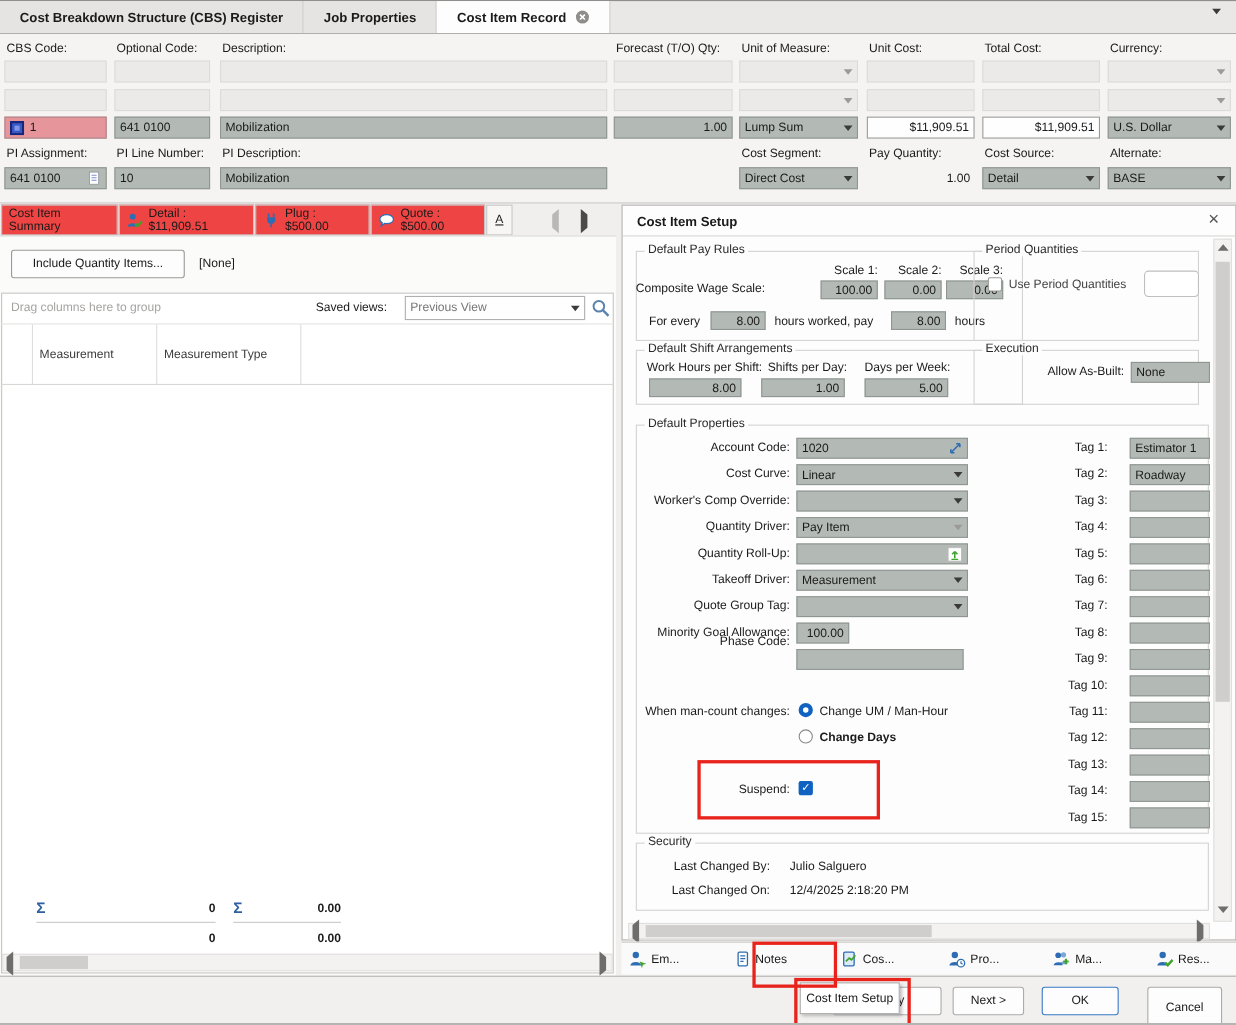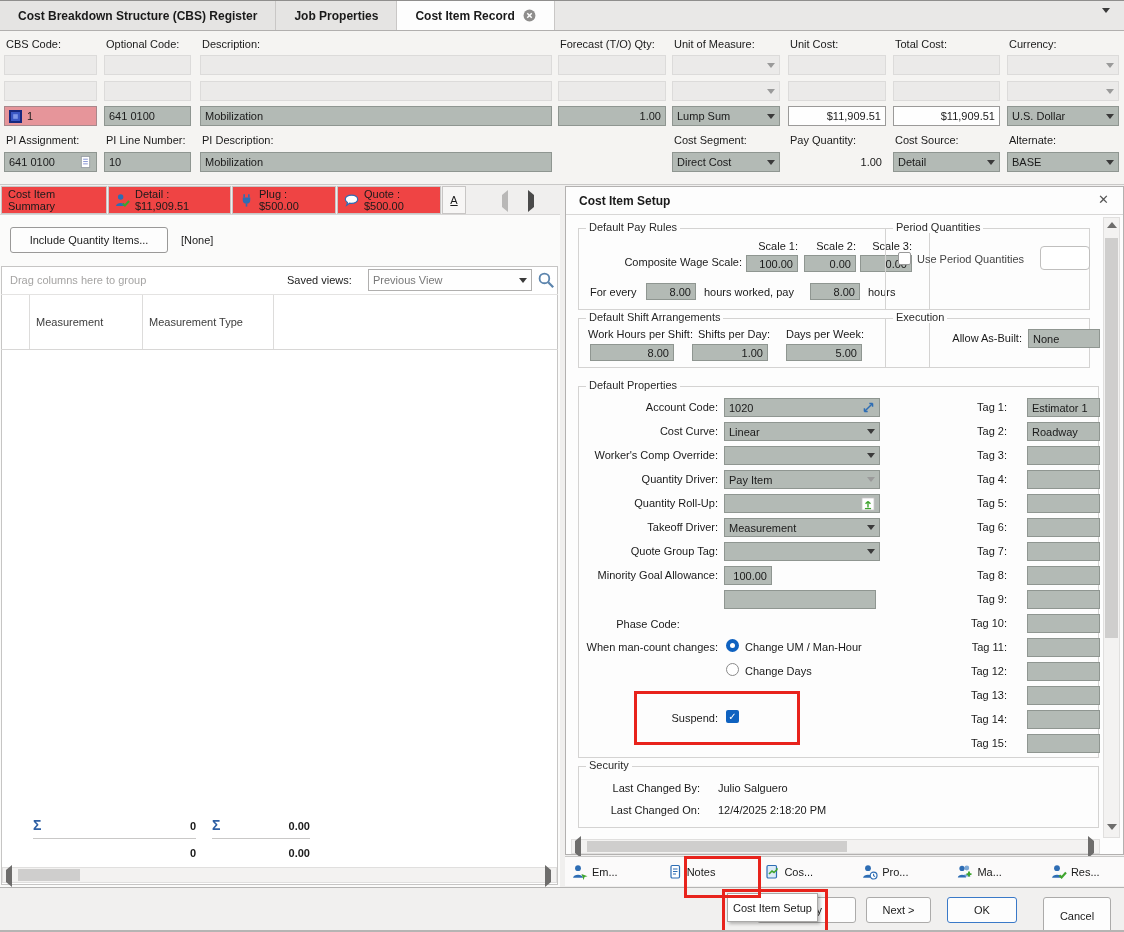--- a/index.html
+++ b/index.html
@@ -268,21 +268,21 @@
       </div>
       <div class="lbl" style="left: 804px; top: 240px; width: 52px; text-align: right;">Scale 2:</div>
       <div class="field f-gray num" style="left: 804px; top: 255px; width: 52px; height: 17px;">
         <span>0.00</span>
       </div>
       <div class="lbl" style="left: 860px; top: 240px; width: 52px; text-align: right;">Scale 3:</div>
       <div class="field f-gray num" style="left: 860px; top: 255px; width: 52px; height: 17px;">
         <span>0.00</span>
       </div>
     </div>
-  <div class="lbl" style="left:578px;top:256px;width:164px;text-align:right;">Composite Wage Scale:</div>
+  <div class="lbl" style="left:578px;top:256px;width:164px;text-align:left;">Composite Wage Scale:</div>
   <div class="lbl" style="left:590px;top:286px;">For every</div>
   <div class="field f-gray num" style="left:646px;top:283px;width:50px;height:17px;">
     <span>8.00</span>
   </div>
   <div class="lbl" style="left:704px;top:286px;">hours worked, pay</div>
   <div class="field f-gray num" style="left:810px;top:283px;width:50px;height:17px;">
     <span>8.00</span>
   </div>
   <div class="lbl" style="left:868px;top:286px;">hours</div>
 
@@ -362,21 +362,21 @@
       </div>
       <div class="lbl" style="left: 578px; top: 545px; width: 140px; text-align: right;">Quote Group Tag:</div>
       <div class="field f-gray" style="left: 724px; top: 542px; width: 156px; height: 19px;">
         <span></span>
         <span class="tri"></span>
       </div>
       <div class="lbl" style="left: 578px; top: 569px; width: 140px; text-align: right;">Minority Goal Allowance:</div>
       <div class="field f-gray num" style="left: 724px; top: 566px; width: 48px; height: 19px;">
         <span>100.00</span>
       </div>
-      <div class="lbl" style="left: 578px; top: 618px; width: 140px; text-align: center;">Phase Code:</div>
+      <div class="lbl" style="left: 578px; top: 577px; width: 140px; text-align: right;">Phase Code:</div>
       <div class="field f-gray" style="left: 724px; top: 590px; width: 152px; height: 19px;">
         <span></span>
       </div>
     </div>
   <div id="tags-col">
       <div class="lbl" style="left: 952px; top: 401px; width: 55px; text-align: right;">Tag 1:</div>
       <div class="field f-gray" style="left: 1027px; top: 398px; width: 73px; height: 19px;">
         <span>Estimator 1</span>
       </div>
       <div class="lbl" style="left: 952px; top: 425px; width: 55px; text-align: right;">Tag 2:</div>
@@ -434,21 +434,21 @@
       <div class="lbl" style="left: 952px; top: 737px; width: 55px; text-align: right;">Tag 15:</div>
       <div class="field f-gray" style="left: 1027px; top: 734px; width: 73px; height: 19px;">
         <span></span>
       </div>
     </div>
 
   <div class="lbl" style="left:578px;top:641px;width:140px;text-align:right;">When man-count changes:</div>
   <span class="radio sel" style="left:726px;top:639px;"></span>
   <div class="lbl" style="left:745px;top:641px;">Change UM / Man-Hour</div>
   <span class="radio unsel" style="left:726px;top:663px;"></span>
-  <div class="lbl" style="left:745px;top:665px;">Change Days</div>
+  <div class="lbl" style="left:745px;top:665px;font-weight:bold;">Change Days</div>
 
   <div class="lbl" style="left:578px;top:712px;width:140px;text-align:right;">Suspend:</div>
   <span class="cb on" style="left:726px;top:710px;">✓</span>
   <div class="redbox" style="left:634px;top:691px;width:160px;height:48px;"></div>
 
   <div class="group" style="left:578px;top:766px;width:521px;height:62px;"></div>
   <div class="legend" style="left:586px;top:759px;">Security</div>
   <div class="lbl" style="left:578px;top:782px;width:122px;text-align:right;">Last Changed By:</div>
   <div class="lbl" style="left:718px;top:782px;">Julio Salguero</div>
   <div class="lbl" style="left:578px;top:804px;width:122px;text-align:right;">Last Changed On:</div>

